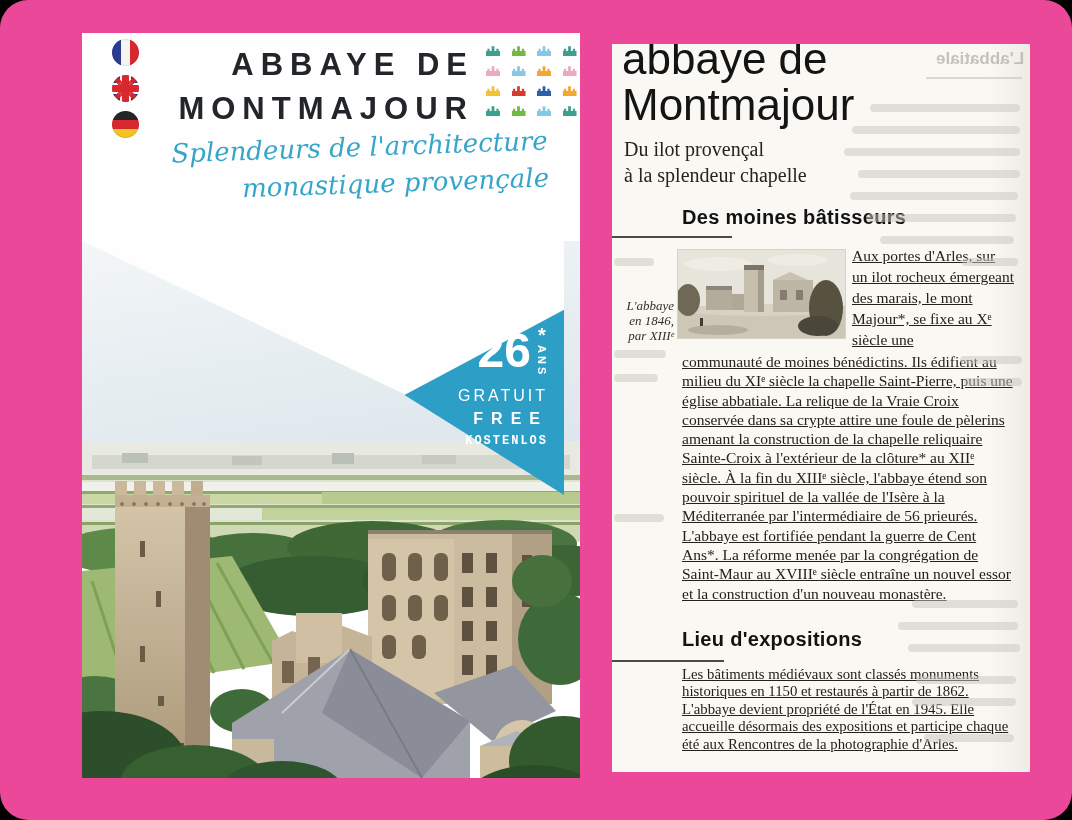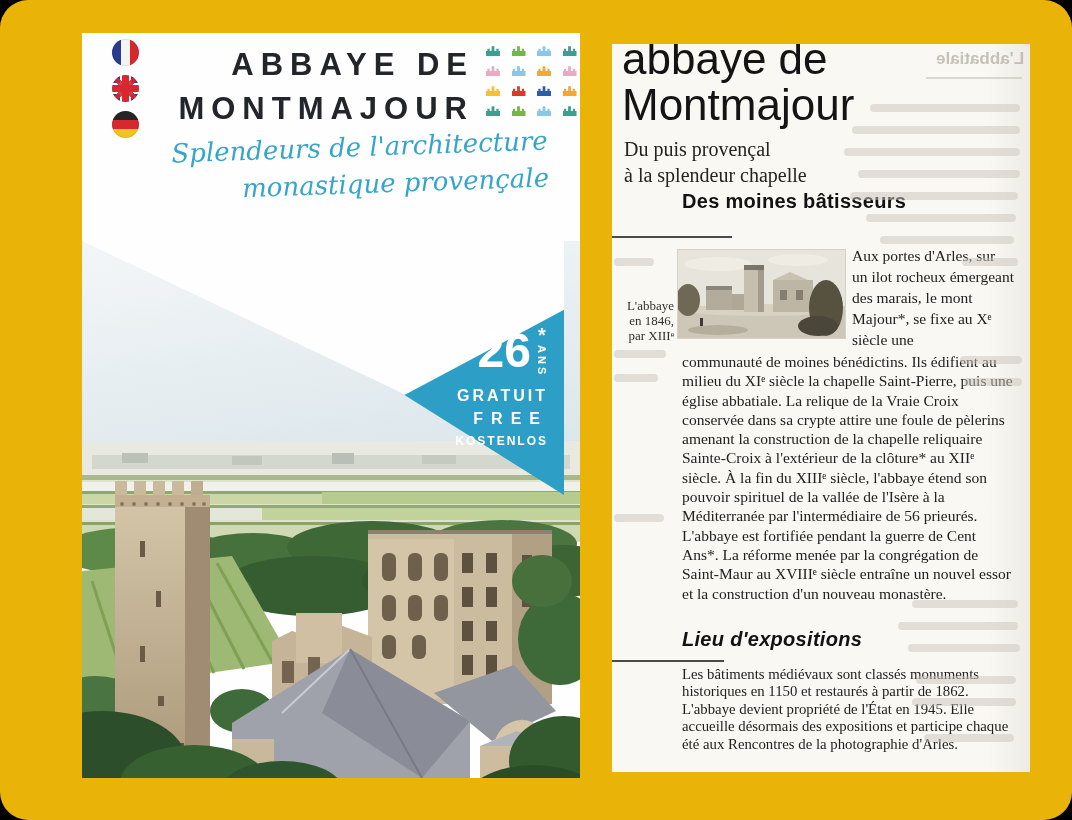--- a/index.html
+++ b/index.html
@@ -1,16 +1,16 @@
 <!DOCTYPE html>
 <html><head>
 <meta charset="utf-8">
 <style>
   html,body{margin:0;padding:0;background:#000;}
-  .frame{position:relative;width:1072px;height:820px;background:#eab308;border-radius:28px;overflow:hidden;
+  .frame{position:relative;width:1072px;height:820px;background:#ec4899;border-radius:28px;overflow:hidden;
          font-family:"Liberation Sans",sans-serif;}
   .page{position:absolute;overflow:hidden;}
   
   #cover{left:82px;top:33px;width:498px;height:745px;background:#fefefe;}
   .flags{position:absolute;left:30px;top:6px;}
   .flag{width:27px;height:27px;border-radius:50%;margin-bottom:9px;box-shadow:0 0 0 1px rgba(0,0,0,.08) inset;}
   .flag-fr{background:linear-gradient(90deg,#2a3c8f 33%,#f4f4f2 33% 67%,#d7282f 67%);}
   .flag-uk{background:
     linear-gradient(45deg, transparent 44%, rgba(215,40,47,.9) 44% 56%, transparent 56%),
     linear-gradient(135deg, transparent 44%, rgba(215,40,47,.9) 44% 56%, transparent 56%),
@@ -34,36 +34,36 @@
   .white-wedge{position:absolute;inset:0;background:#fefefe;
     clip-path:polygon(0 0,100% 0,100% 42.6%,0 0);}
   .blue-tri{position:absolute;inset:0;background:#2d9ec6;
     clip-path:polygon(66.9% 28.7%,100% 12.8%,100% 47.3%);}
   .badge{position:absolute;right:16px;top:86px;width:160px;text-align:right;color:#fff;}
   .badge-row{display:flex;justify-content:flex-end;align-items:flex-start;}
   .badge-num{font-size:48px;font-weight:bold;line-height:48px;letter-spacing:0;}
   .badge-side{display:flex;flex-direction:column;align-items:center;margin-left:5px;}
   .badge-ast{font-size:20px;font-weight:bold;line-height:16px;}
   .badge-ans{writing-mode:vertical-rl;text-orientation:mixed;font-size:11px;font-weight:bold;letter-spacing:3px;margin-top:2px;}
-  .badge-l1{font-size:16px;font-weight:bold;letter-spacing:3px;margin-top:10px;}
+  .badge-l1{font-size:16px;font-weight:normal;letter-spacing:3px;margin-top:10px;}
   .badge-l2{font-size:16px;font-weight:bold;letter-spacing:8px;margin-top:5px;}
-  .badge-l3{font-size:12px;font-weight:bold;letter-spacing:2px;margin-top:6px;}
+  .badge-l3{font-size:12px;font-weight:bold;letter-spacing:2px;margin-top:6px;font-family:Liberation Mono, monospace;}
   
   #inside{left:612px;top:44px;width:418px;height:728px;
     background:linear-gradient(90deg,#faf8f3 90%,#edebe4 100%);
     color:#23211d;}
   .in-title{position:absolute;left:10px;top:-8px;font-size:44px;line-height:46px;
     font-weight:500;color:#141414;letter-spacing:0;}
   .in-sub{position:absolute;left:12px;top:92px;font-family:"Liberation Serif","DejaVu Serif",serif;
     font-size:20px;line-height:26px;color:#26231f;}
   .sec-head{position:absolute;left:70px;font-size:20px;font-weight:bold;color:#121212;letter-spacing:.3px;}
   .sec-rule{position:absolute;left:0;height:2px;background:#4a4a48;}
-  .serif{font-family:"Liberation Serif","DejaVu Serif",serif;}
+  .serif{font-family:"Liberation Serif","DejaVu Serif",serif;text-decoration:underline;}
   .caption{position:absolute;left:4px;top:254px;width:58px;text-align:right;
-    font-family:"Liberation Serif","DejaVu Serif",serif;font-size:13px;line-height:15px;color:#33302b;}
+    font-family:"Liberation Serif","DejaVu Serif",serif;font-style:italic;font-size:13px;line-height:15px;color:#33302b;}
   .engraving{position:absolute;left:66px;top:206px;width:167px;height:88px;box-shadow:0 0 0 1px #d6d2c6;}
   .intro{position:absolute;left:240px;top:201px;width:162px;font-size:15.5px;line-height:21px;}
   .body1{position:absolute;left:70px;top:308px;width:332px;font-size:15.5px;line-height:19.3px;}
   .body2{position:absolute;left:70px;top:622px;width:332px;font-size:14.8px;line-height:17.4px;}
   .ghost-head{position:absolute;top:5px;right:6px;transform:scaleX(-1);
     font-size:17px;font-weight:bold;color:#b7b4ac;opacity:.8;}
   .ghost-rule{position:absolute;top:33px;right:8px;width:96px;height:2px;background:#c4c1b9;opacity:.6;}
   .ghost-bar{position:absolute;height:8px;border-radius:4px;background:#c9c6be;opacity:.5;filter:blur(.7px);}
 </style>
 </head>
@@ -268,25 +268,25 @@
 
     <div class="ghost-head">L'abbatiale</div>
     <div class="ghost-rule"></div>
 
     <div class="in-title">
       <div>abbaye de</div>
       <div>Montmajour</div>
     </div>
 
     <div class="in-sub">
-      <div>Du puis provençal</div>
+      <div>Du ilot provençal</div>
       <div>à la splendeur chapelle</div>
     </div>
 
-    <div class="sec-head" style="top:146px;text-align:center;">Des moines bâtisseurs</div>
+    <div class="sec-head" style="top:162px;text-align:center;">Des moines bâtisseurs</div>
     <div class="sec-rule" style="top:192px;width:120px;"></div>
 
     <div class="caption">
       <div>L'abbaye</div>
       <div>en 1846,</div>
       <div>par XIIIᵉ</div>
     </div>
 
     <div class="engraving">
       <svg width="167" height="88" viewBox="0 0 167 88">
@@ -310,21 +310,21 @@
         <ellipse cx="140" cy="76" rx="20" ry="10" fill="#4a463a"></ellipse>
         <ellipse cx="10" cy="50" rx="12" ry="16" fill="#6e6854"></ellipse>
         <rect x="22" y="68" width="3" height="9" fill="#3f3b33"></rect>
         <ellipse cx="40" cy="80" rx="30" ry="5" fill="#b5ae9c"></ellipse>
       </svg>
     </div>
 
     <div class="intro serif">Aux portes d'Arles, sur un ilot rocheux émergeant des marais, le mont Majour*, se fixe au Xᵉ siècle une</div>
     <div class="body1 serif">communauté de moines bénédictins. Ils édifient au milieu du XIᵉ siècle la chapelle Saint-Pierre, puis une église abbatiale. La relique de la Vraie Croix conservée dans sa crypte attire une foule de pèlerins amenant la construction de la chapelle reliquaire Sainte-Croix à l'extérieur de la clôture* au XIIᵉ siècle. À la fin du XIIIᵉ siècle, l'abbaye étend son pouvoir spirituel de la vallée de l'Isère à la Méditerranée par l'intermédiaire de 56 prieurés. L'abbaye est fortifiée pendant la guerre de Cent Ans*. La réforme menée par la congrégation de Saint-Maur au XVIIIᵉ siècle entraîne un nouvel essor et la construction d'un nouveau monastère.</div>
 
-    <div class="sec-head" style="top:584px;font-style:italic;">Lieu d'expositions</div>
+    <div class="sec-head" style="top:584px;">Lieu d'expositions</div>
     <div class="sec-rule" style="top:616px;width:112px;"></div>
 
     <div class="body2 serif">Les bâtiments médiévaux sont classés monuments historiques en 1150 et restaurés à partir de 1862. L'abbaye devient propriété de l'État en 1945. Elle accueille désormais des expositions et participe chaque été aux Rencontres de la photographie d'Arles.</div>
   <div class="ghost-bar" style="left: 258px; top: 60px; width: 150px;"></div>
       <div class="ghost-bar" style="left: 240px; top: 82px; width: 168px;"></div>
       <div class="ghost-bar" style="left: 232px; top: 104px; width: 176px;"></div>
       <div class="ghost-bar" style="left: 246px; top: 126px; width: 162px;"></div>
       <div class="ghost-bar" style="left: 238px; top: 148px; width: 168px;"></div>
       <div class="ghost-bar" style="left: 254px; top: 170px; width: 150px;"></div>
       <div class="ghost-bar" style="left: 268px; top: 192px; width: 134px;"></div>

